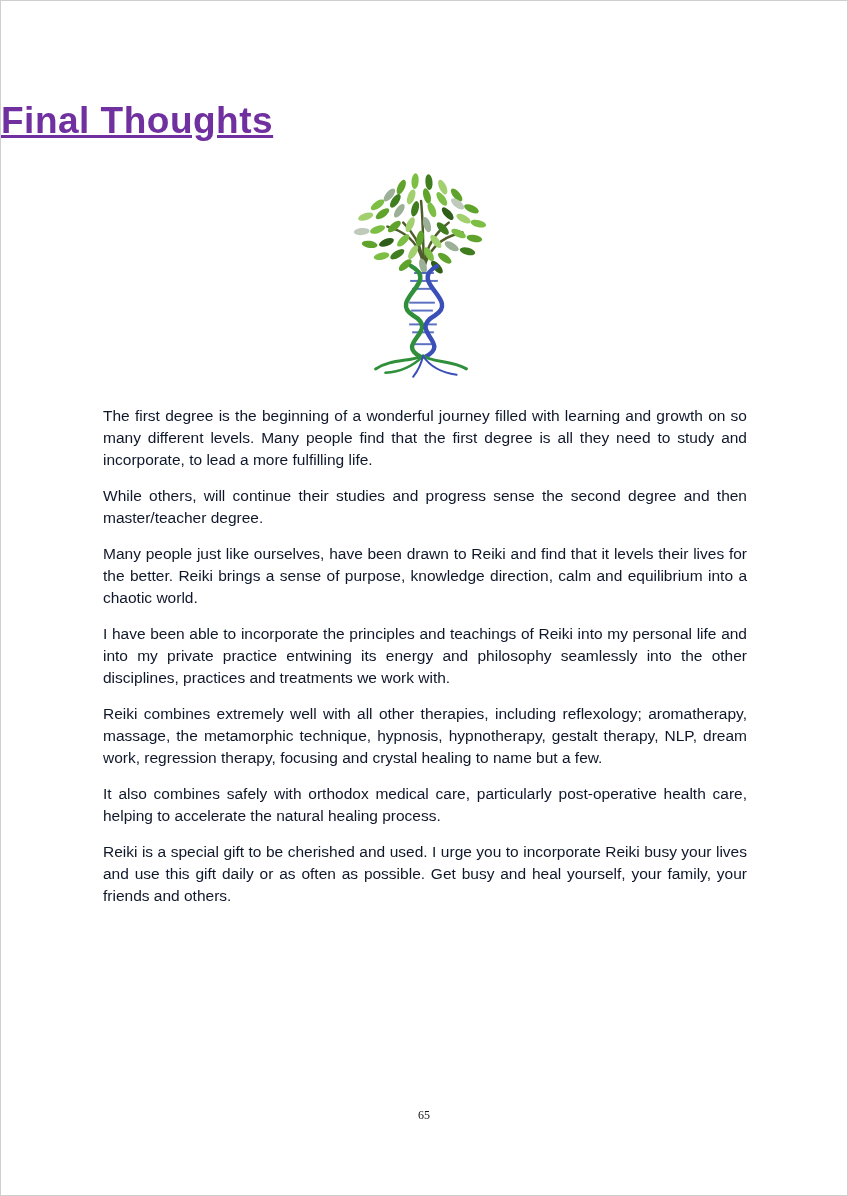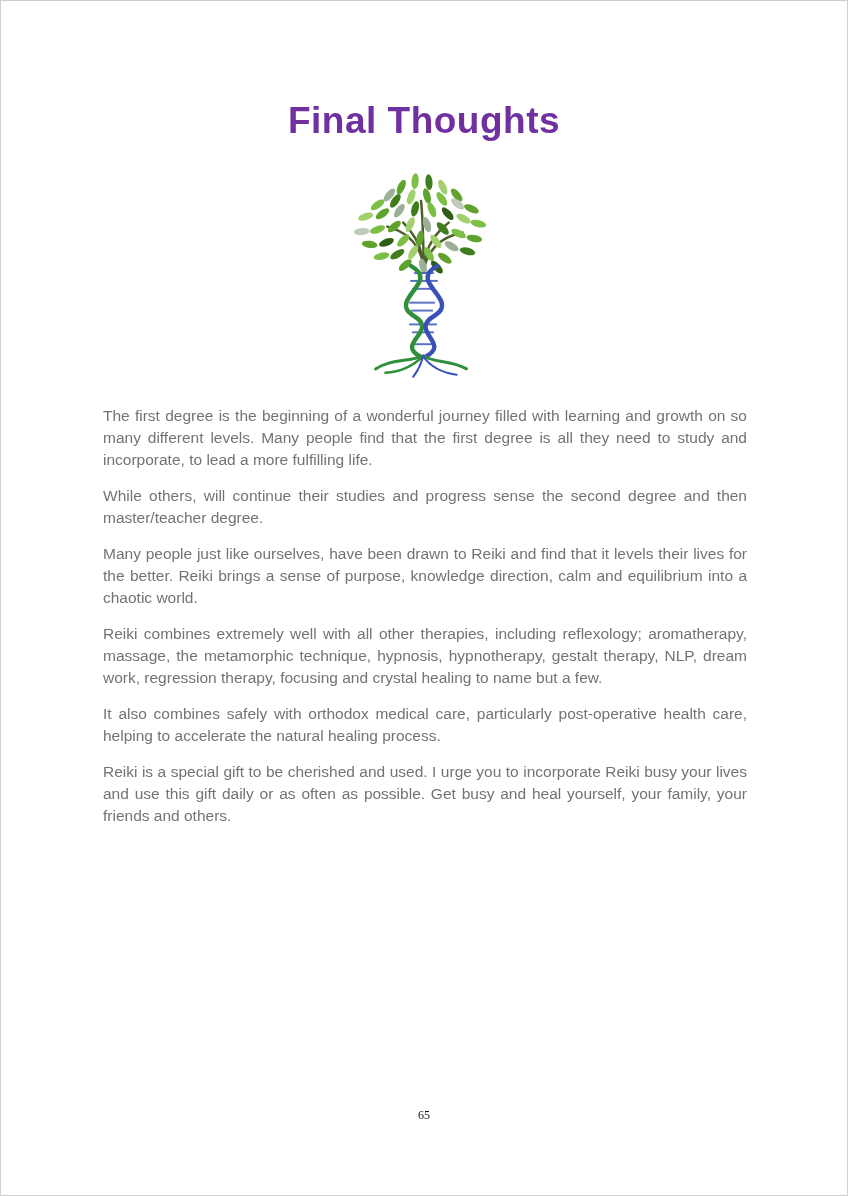--- a/index.html
+++ b/index.html
@@ -13,39 +13,39 @@
     width: 848px;
     height: 1196px;
     box-sizing: border-box;
     background: #ffffff;
     border: 1px solid #cfcfcf;
     overflow: hidden;
   }
   .page-title {
     margin: 0;
     padding-top: 98px;
-    text-align: center;
     font-size: 37px;
     font-weight: bold;
     letter-spacing: 0.5px;
     color: #7030a0;
     line-height: 1.2;
+    text-decoration: underline;
   }
   .figure-wrap {
     margin-top: 28px;
     display: flex;
     justify-content: center;
   }
   .text-block {
     margin: 26px 100px 0 102px;
   }
   .para {
     font-size: 15.5px;
     line-height: 1.42;
-    color: #737373;
+    color: #0f172a;
     text-align: justify;
     margin: 4px 0 14px 0;
   }
   .page-number {
     position: absolute;
     bottom: 72px;
     left: 0;
     width: 100%;
     text-align: center;
     font-family: "Liberation Serif", "DejaVu Serif", serif;
@@ -141,20 +141,21 @@
         <path d="M84,187 C92,199 104,204 118,206" stroke="#3a4fb8" stroke-width="2"></path>
         <path d="M84,187 C82,196 78,203 74,208" stroke="#3a4fb8" stroke-width="2"></path>
       </g>
     </svg>
   </div>
 
   <div class="text-block">
     <p class="para">The first degree is the beginning of a wonderful journey filled with learning and growth on so many different levels. Many people find that the first degree is all they need to study and incorporate, to lead a more fulfilling life.</p>
     <p class="para">While others, will continue their studies and progress sense the second degree and then master/teacher degree.</p>
     <p class="para">Many people just like ourselves, have been drawn to Reiki and find that it levels their lives for the better. Reiki brings a sense of purpose, knowledge direction, calm and equilibrium into a chaotic world.</p>
+    <p class="para">I have been able to incorporate the principles and teachings of Reiki into my personal life and into my private practice entwining its energy and philosophy seamlessly into the other disciplines, practices and treatments we work with.</p>
     <p class="para">Reiki combines extremely well with all other therapies, including reflexology; aromatherapy, massage, the metamorphic technique, hypnosis, hypnotherapy, gestalt therapy, NLP, dream work, regression therapy, focusing and crystal healing to name but a few.</p>
     <p class="para">It also combines safely with orthodox medical care, particularly post-operative health care, helping to accelerate the natural healing process.</p>
     <p class="para">Reiki is a special gift to be cherished and used. I urge you to incorporate Reiki busy your lives and use this gift daily or as often as possible. Get busy and heal yourself, your family, your friends and others.</p>
   </div>
 
   <div class="page-number">65</div>
 
 </div>
 
 </body></html>

